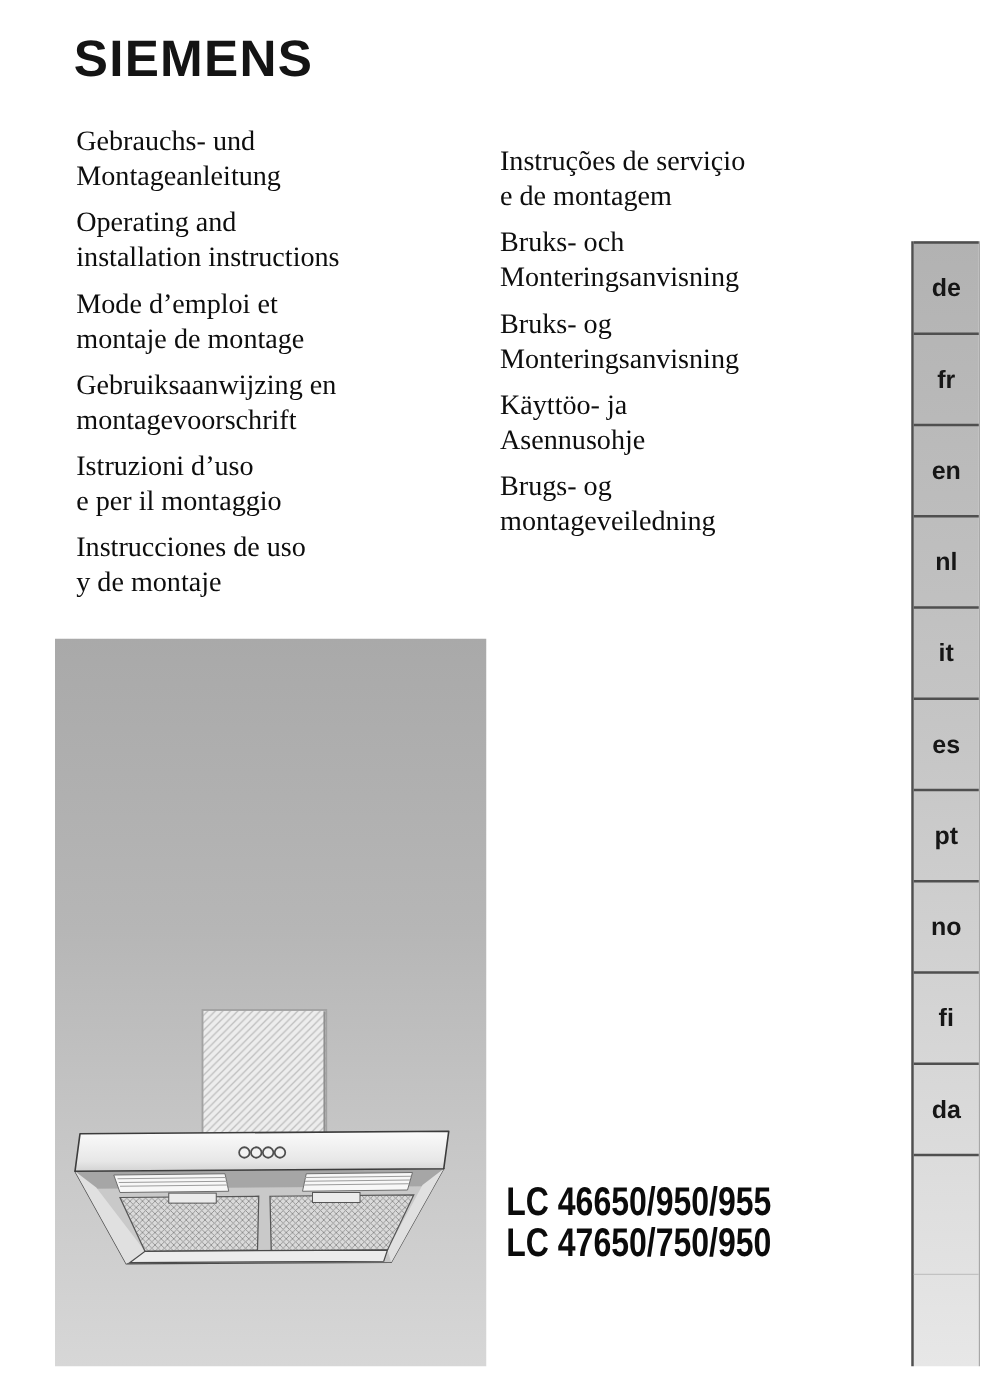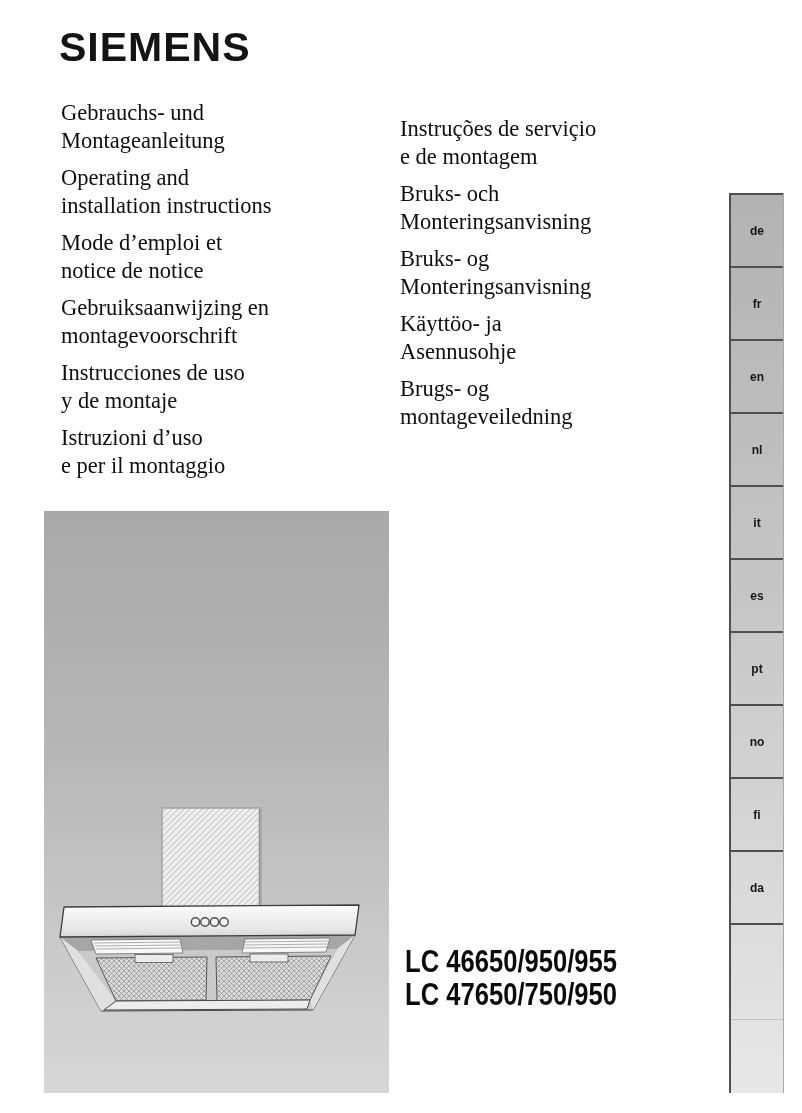--- a/index.html
+++ b/index.html
@@ -34,21 +34,21 @@
     border-left:2px solid #4f4f4f;
     border-right:1px solid #a8a8a8;
     box-sizing:border-box;
   }
   .tab{
     height:73px;box-sizing:border-box;
     border-top:2px solid #4f4f4f;
     display:flex;align-items:center;justify-content:center;
   }
   .tab-label{
-    font-size:12px;font-weight:bold;color:#161616;line-height:1;
+    font-size:20px;font-weight:bold;color:#161616;line-height:1;
   }
   .tab-empty{height:97px;border-bottom:1px solid #c2c2c2;}
   
   .product-box{
     position:absolute;left:44px;top:511px;width:345px;height:582px;
     background:linear-gradient(180deg,#a9a9a9 0%,#b6b6b6 40%,#c7c7c7 70%,#d7d7d7 100%);
   }
   .product-box svg{display:block;}
   
   .models{
@@ -69,33 +69,33 @@
     <div class="title-block">
       <div class="title-line">Gebrauchs- und</div>
       <div class="title-line">Montageanleitung</div>
     </div>
     <div class="title-block">
       <div class="title-line">Operating and</div>
       <div class="title-line">installation instructions</div>
     </div>
     <div class="title-block">
       <div class="title-line">Mode d’emploi et</div>
-      <div class="title-line">notice de notice</div>
+      <div class="title-line">montaje de montage</div>
     </div>
     <div class="title-block">
       <div class="title-line">Gebruiksaanwijzing en</div>
       <div class="title-line">montagevoorschrift</div>
     </div>
     <div class="title-block">
+      <div class="title-line">Istruzioni d’uso</div>
+      <div class="title-line">e per il montaggio</div>
+    </div>
+    <div class="title-block">
       <div class="title-line">Instrucciones de uso</div>
       <div class="title-line">y de montaje</div>
-    </div>
-    <div class="title-block">
-      <div class="title-line">Istruzioni d’uso</div>
-      <div class="title-line">e per il montaggio</div>
     </div>
   </div>
 
   <div class="col col-right">
     <div class="title-block">
       <div class="title-line">Instruções de serviçio</div>
       <div class="title-line">e de montagem</div>
     </div>
     <div class="title-block">
       <div class="title-line">Bruks- och</div>

